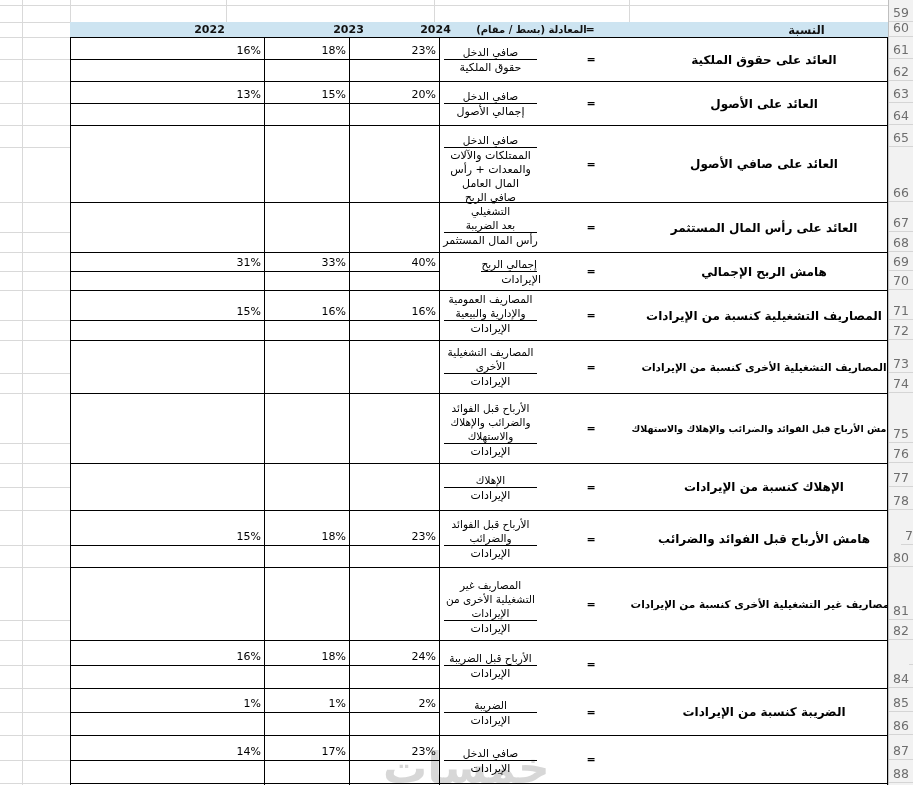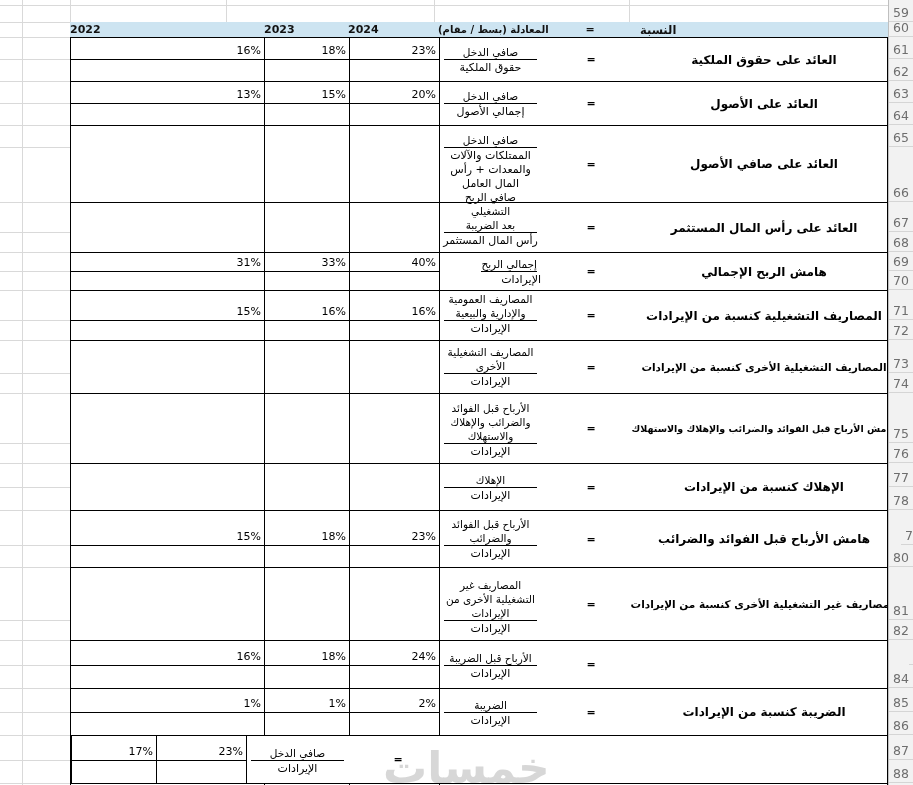--- a/index.html
+++ b/index.html
@@ -3,21 +3,21 @@
 <meta charset="utf-8">
 <style>
   html,body{margin:0;padding:0;background:#fff;}
   .sheet{position:relative;width:913px;height:785px;background:#ffffff;overflow:hidden;
          font-family:"DejaVu Sans",sans-serif;color:#000;}
   .gl{position:absolute;background:#D9D9D9;}
   
   .hdr{position:absolute;left:70px;top:22px;width:818px;height:15px;background:#CDE4F1;}
   .hc{position:absolute;top:0;height:15px;display:flex;align-items:center;font-size:11px;
       font-weight:700;color:#111;white-space:nowrap;}
-  .hc.right{justify-content:flex-start;padding-right:3px;box-sizing:border-box;}
+  .hc.right{justify-content:center;padding-right:3px;box-sizing:border-box;margin-left:44px;}
   .hc.center{justify-content:center;}
   
   #blocks{position:absolute;left:70px;top:37px;width:818px;height:751px;}
   .block{position:absolute;left:0;width:818px;box-sizing:border-box;border:1px solid #000;
          display:flex;align-items:stretch;}
   .cell{box-sizing:border-box;display:flex;flex-direction:column;}
   .vb{border-left:1px solid #000;}
   .vrow1{box-sizing:border-box;display:flex;align-items:flex-end;justify-content:flex-end;
          padding:0 3px 2px 0;font-size:11px;}
   .vrow1.line{border-bottom:1px solid #000;}
@@ -451,20 +451,26 @@
           <div class="vrow2"></div>
         </div>
         <div class="cell vb" style="width: 102px;">
           <div class="eq-num" style="height: 24px;">الضريبة</div>
           <div class="eq-den">الإيرادات</div>
         </div>
         <div class="eqsign">=</div>
         <div class="title" style="font-size: 12px;">الضريبة كنسبة من الإيرادات</div>
       </div>
       <div class="block" style="top: 698px; height: 49px;">
+        <div class="cell" style="width: 193px;">
+          <div class="vrow1 line" style="height: 25px;">
+            <span>14%</span>
+          </div>
+          <div class="vrow2"></div>
+        </div>
         <div class="cell vb" style="width: 85px;">
           <div class="vrow1 line" style="height: 25px;">
             <span>17%</span>
           </div>
           <div class="vrow2"></div>
         </div>
         <div class="cell vb" style="width: 90px;">
           <div class="vrow1 line" style="height: 25px;">
             <span>23%</span>
           </div>

